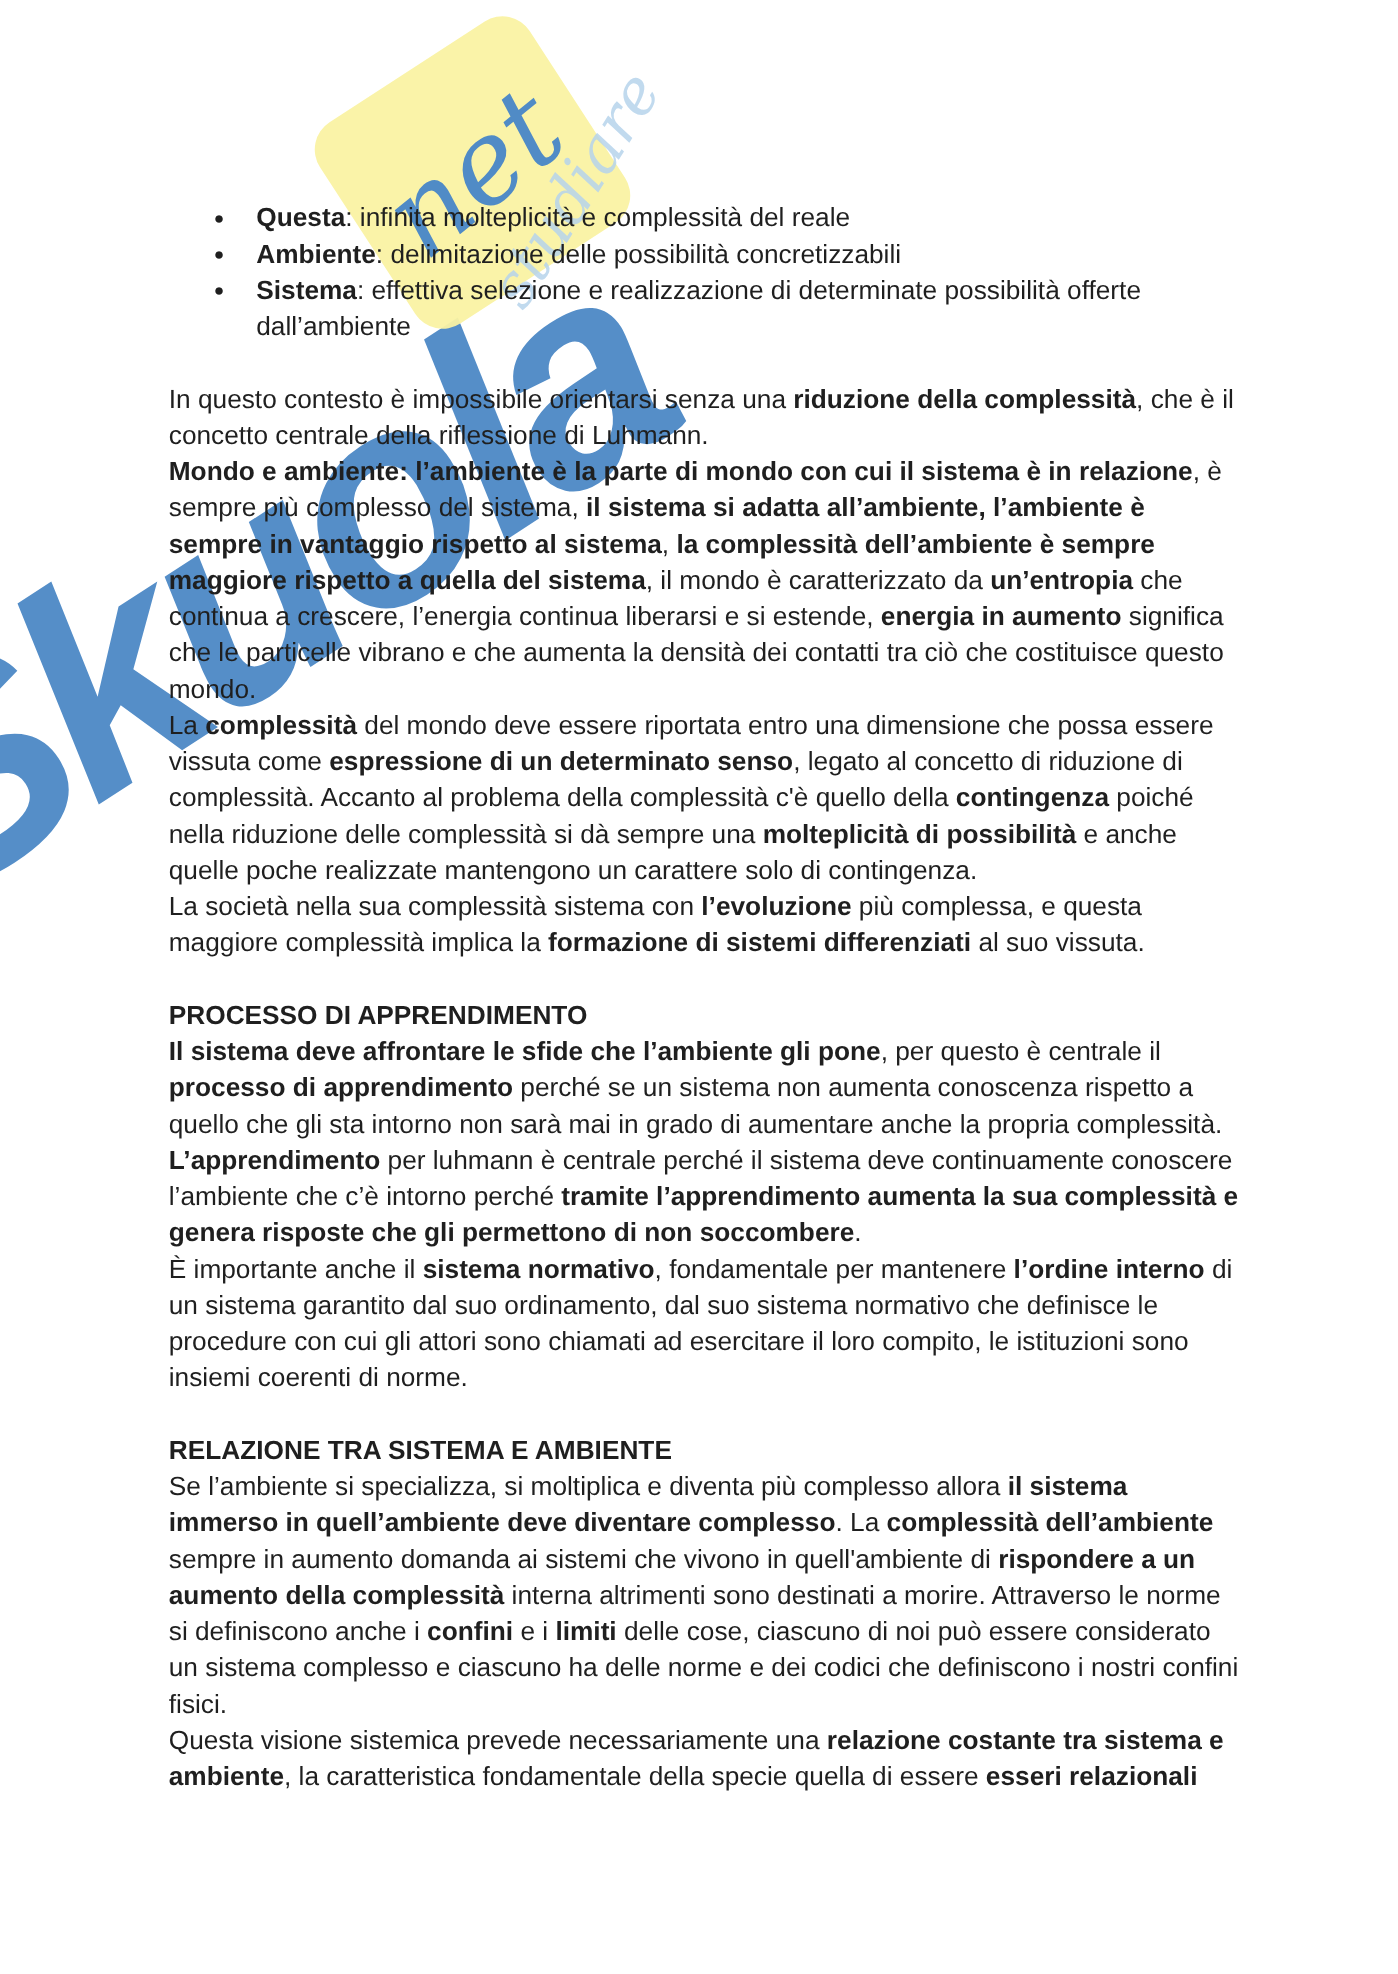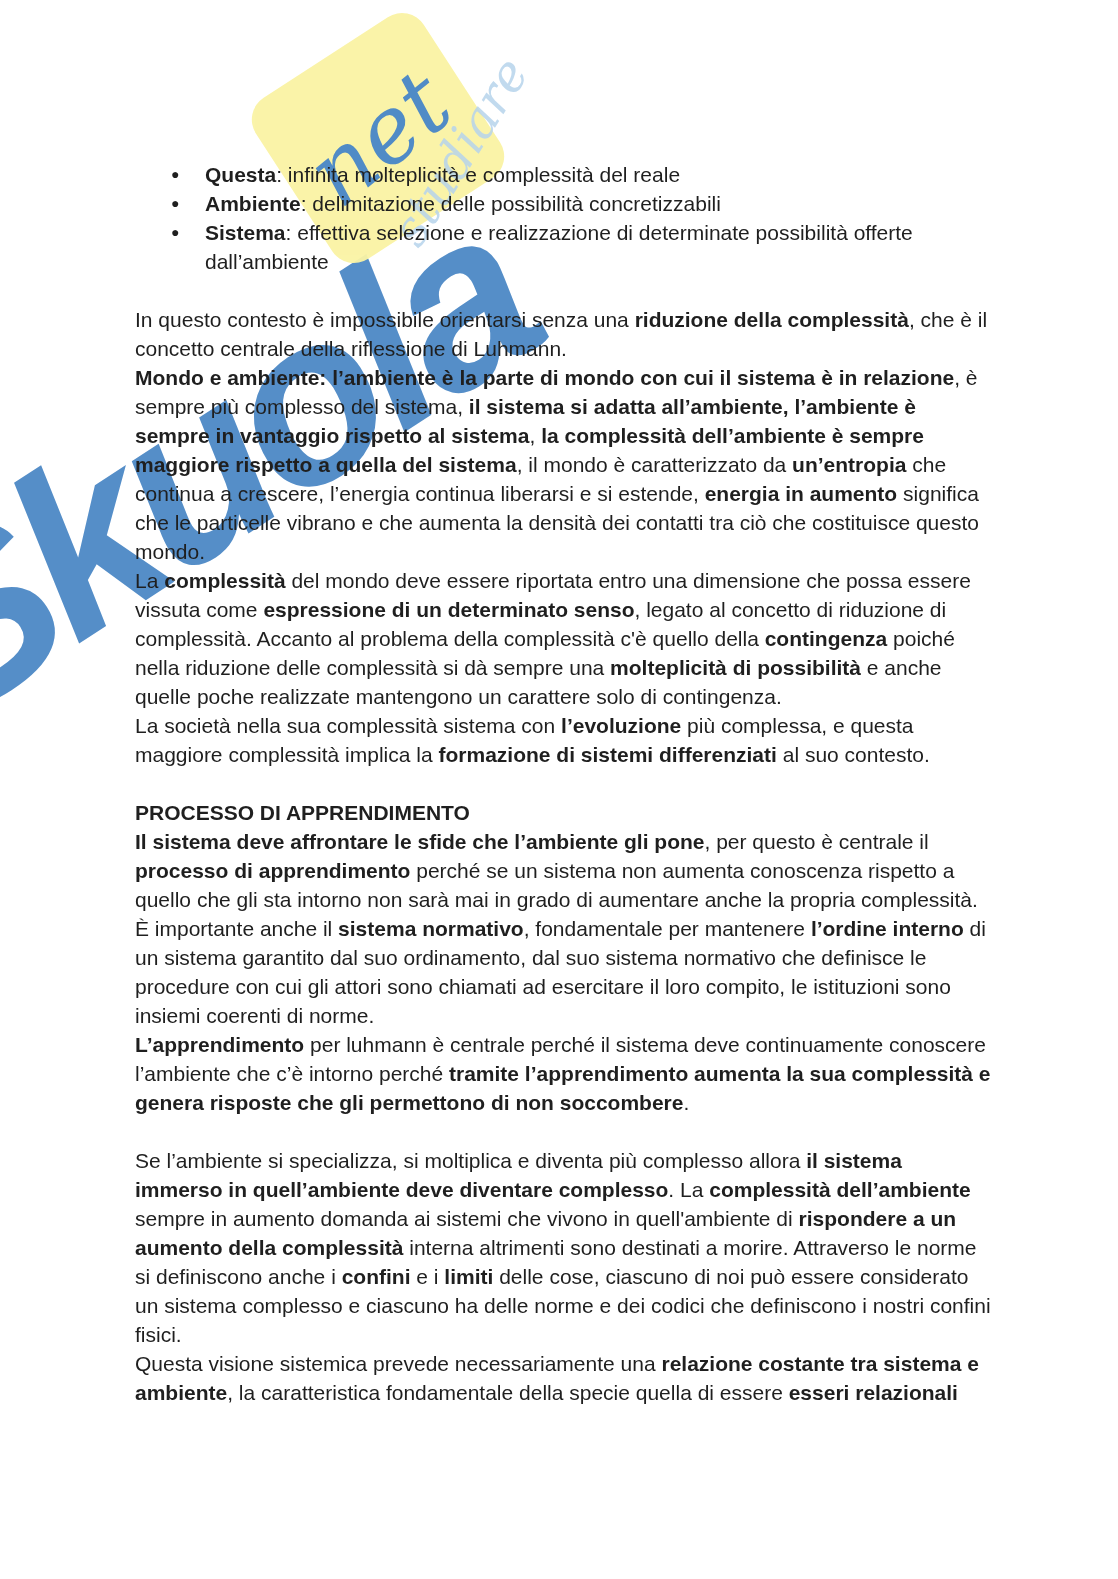--- a/index.html
+++ b/index.html
@@ -93,24 +93,25 @@
   <div id="content">
       <ul class="bullet-list">
         <li><span class="dot">●</span><b>Questa</b><span>: infinita molteplicità e complessità del reale</span></li>
         <li><span class="dot">●</span><b>Ambiente</b><span>: delimitazione delle possibilità concretizzabili</span></li>
         <li><span class="dot">●</span><b>Sistema</b><span>: effettiva selezione e realizzazione di determinate possibilità offerte dall’ambiente</span></li>
       </ul>
       <div class="spacer"></div>
       <div class="para"><span>In questo contesto è impossibile orientarsi senza una </span><b>riduzione della complessità</b><span>, che è il concetto centrale della riflessione di Luhmann.</span></div>
       <div class="para"><b>Mondo e ambiente: l’ambiente è la parte di mondo con cui il sistema è in relazione</b><span>, è sempre più complesso del sistema, </span><b>il sistema si adatta all’ambiente, l’ambiente è sempre in vantaggio rispetto al sistema</b><span>, </span><b>la complessità dell’ambiente è sempre maggiore rispetto a quella del sistema</b><span>, il mondo è caratterizzato da </span><b>un’entropia</b><span> che continua a crescere, l’energia continua liberarsi e si estende, </span><b>energia in aumento</b><span> significa che le particelle vibrano e che aumenta la densità dei contatti tra ciò che costituisce questo mondo.</span></div>
       <div class="para"><span>La </span><b>complessità</b><span> del mondo deve essere riportata entro una dimensione che possa essere vissuta come </span><b>espressione di un determinato senso</b><span>, legato al concetto di riduzione di complessità. Accanto al problema della complessità c'è quello della </span><b>contingenza</b><span> poiché nella riduzione delle complessità si dà sempre una </span><b>molteplicità di possibilità</b><span> e anche quelle poche realizzate mantengono un carattere solo di contingenza.</span></div>
-      <div class="para"><span>La società nella sua complessità sistema con </span><b>l’evoluzione</b><span> più complessa, e questa maggiore complessità implica la </span><b>formazione di sistemi differenziati</b><span> al suo contesto.</span></div>
+      <div class="para"><span>La società nella sua complessità sistema con </span><b>l’evoluzione</b><span> più complessa, e questa maggiore complessità implica la </span><b>formazione di sistemi differenziati</b><span> al suo vissuta.</span></div>
       <div class="spacer"></div>
       <div class="para heading"><b>PROCESSO DI APPRENDIMENTO</b></div>
       <div class="para"><b>Il sistema deve affrontare le sfide che l’ambiente gli pone</b><span>, per questo è centrale il </span><b>processo di apprendimento</b><span> perché se un sistema non aumenta conoscenza rispetto a quello che gli sta intorno non sarà mai in grado di aumentare anche la propria complessità.</span></div>
+      <div class="para"><b>L’apprendimento</b><span> per luhmann è centrale perché il sistema deve continuamente conoscere l’ambiente che c’è intorno perché </span><b>tramite l’apprendimento aumenta la sua complessità e genera risposte che gli permettono di non soccombere</b><span>.</span></div>
       <div class="para"><span>È importante anche il </span><b>sistema normativo</b><span>, fondamentale per mantenere </span><b>l’ordine interno</b><span> di un sistema garantito dal suo ordinamento, dal suo sistema normativo che definisce le procedure con cui gli attori sono chiamati ad esercitare il loro compito, le istituzioni sono insiemi coerenti di norme.</span></div>
-      <div class="para"><b>L’apprendimento</b><span> per luhmann è centrale perché il sistema deve continuamente conoscere l’ambiente che c’è intorno perché </span><b>tramite l’apprendimento aumenta la sua complessità e genera risposte che gli permettono di non soccombere</b><span>.</span></div>
       <div class="spacer"></div>
+      <div class="para heading"><b>RELAZIONE TRA SISTEMA E AMBIENTE</b></div>
       <div class="para"><span>Se l’ambiente si specializza, si moltiplica e diventa più complesso allora </span><b>il sistema immerso in quell’ambiente deve diventare complesso</b><span>. La </span><b>complessità dell’ambiente</b><span> sempre in aumento domanda ai sistemi che vivono in quell'ambiente di </span><b>rispondere a un aumento della complessità</b><span> interna altrimenti sono destinati a morire. Attraverso le norme si definiscono anche i </span><b>confini</b><span> e i </span><b>limiti</b><span> delle cose, ciascuno di noi può essere considerato un sistema complesso e ciascuno ha delle norme e dei codici che definiscono i nostri confini fisici.</span></div>
       <div class="para"><span>Questa visione sistemica prevede necessariamente una </span><b>relazione costante tra sistema e ambiente</b><span>, la caratteristica fondamentale della specie quella di essere </span><b>esseri relazionali</b></div>
     </div>
 
 </div>
 
 </body></html>

